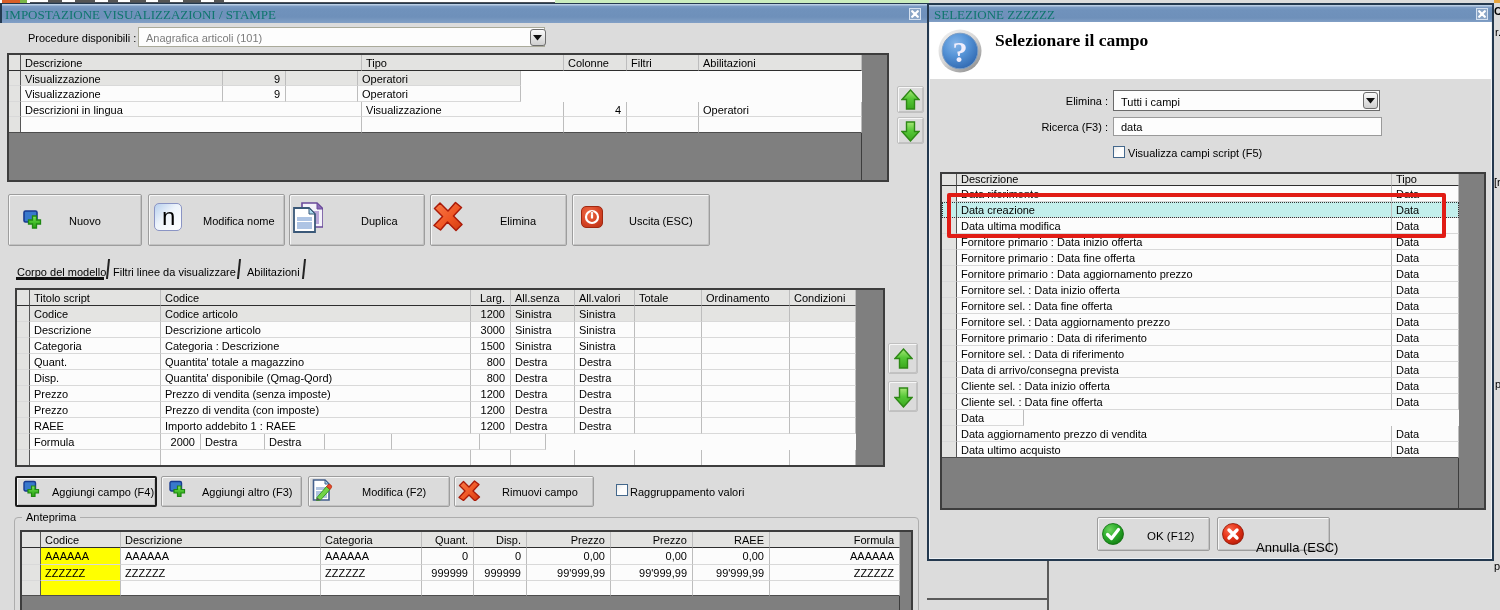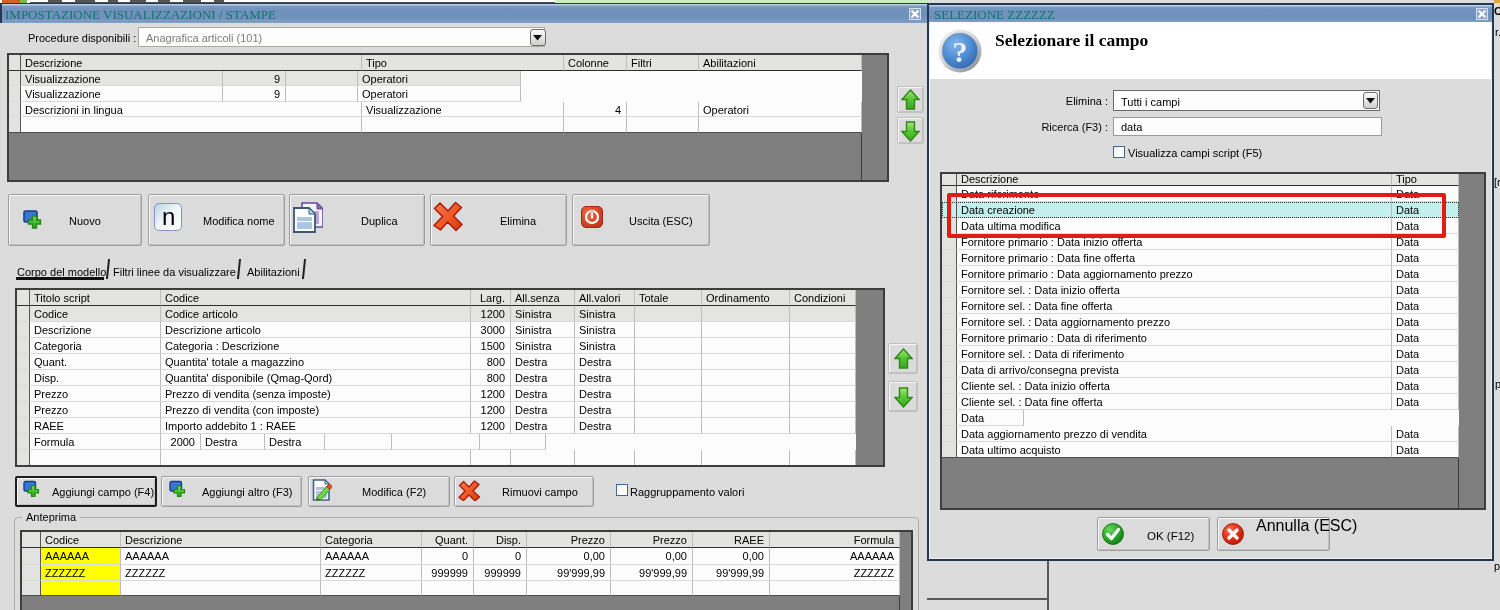--- a/index.html
+++ b/index.html
@@ -468,21 +468,21 @@
       </radialGradient>
     </defs>
     <circle cx="11" cy="11" r="10.5" fill="url(#okg)" stroke="#0c6c0c" stroke-width=".8"></circle>
     <path d="M5.5 11.5 L9.5 15.5 L16.5 6.5" fill="none" stroke="#fff" stroke-width="3.2" stroke-linecap="round" stroke-linejoin="round"></path>
   </svg>
 <div class="lbl" style="left:1147px;top:530px;font-size:11.5px">OK (F12)</div>
 <svg class="a" style="left:1222px;top:523px" width="22" height="22">
     <circle cx="11" cy="11" r="10.5" fill="url(#ang)" stroke="#8c1404" stroke-width=".8"></circle>
     <path d="M7 7 L15 15 M15 7 L7 15" fill="none" stroke="#fff" stroke-width="3.4" stroke-linecap="round"></path>
   </svg>
-<div class="lbl" style="left:1256px;top:517px;font-size:16px">Annulla (ESC)</div>
+<div class="lbl" style="left:1256px;top:540px;font-size:13px">Annulla (ESC)</div>
 
 <style>.t3 .sel{width:15px}.t3 .d{width:435px}.t3 .t{width:67px}.t3 .hd{height:11.5px}.t3 .hd>div{padding-top:0;line-height:10.5px}.cyn>div{background:#c3efec!important}.cyn{outline:1px dotted #333;outline-offset:-1px}</style>
 <div class="tb t3" style="left:940px;top:172px;width:546px;height:338px">
  <div class="cols" style="width:517px">
   <div class="row hd">
         <div class="sel"></div>
         <div class="d">Descrizione</div>
         <div class="t">Tipo</div>
       </div>
   <div class="row">

